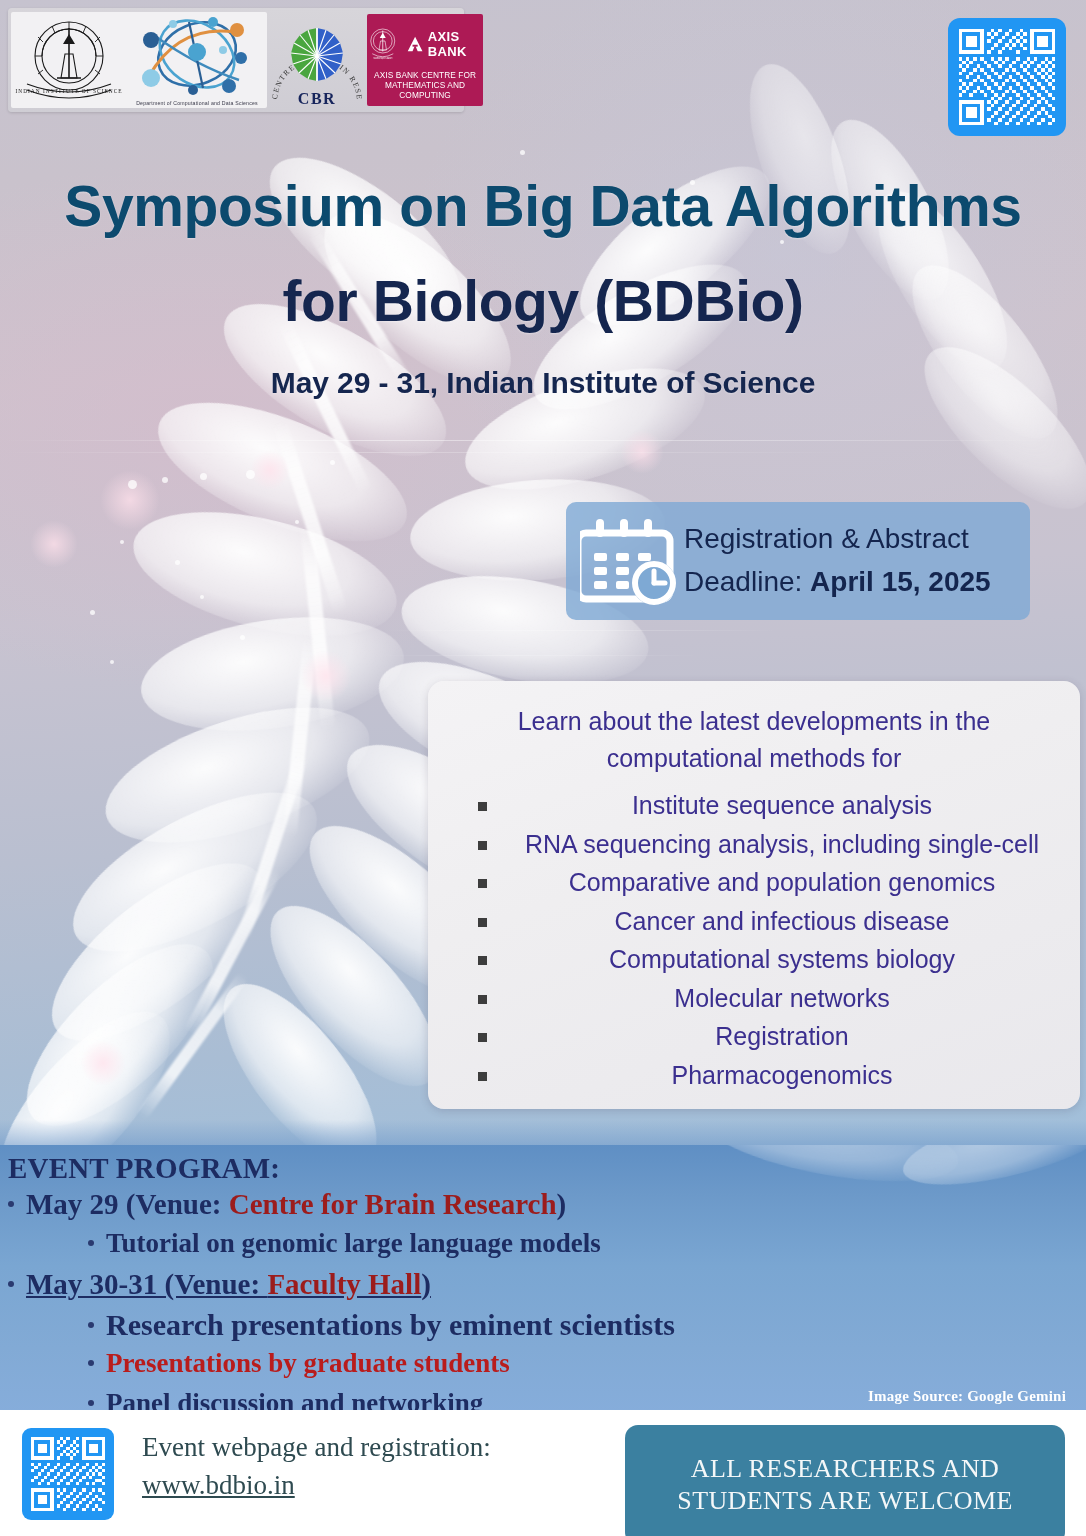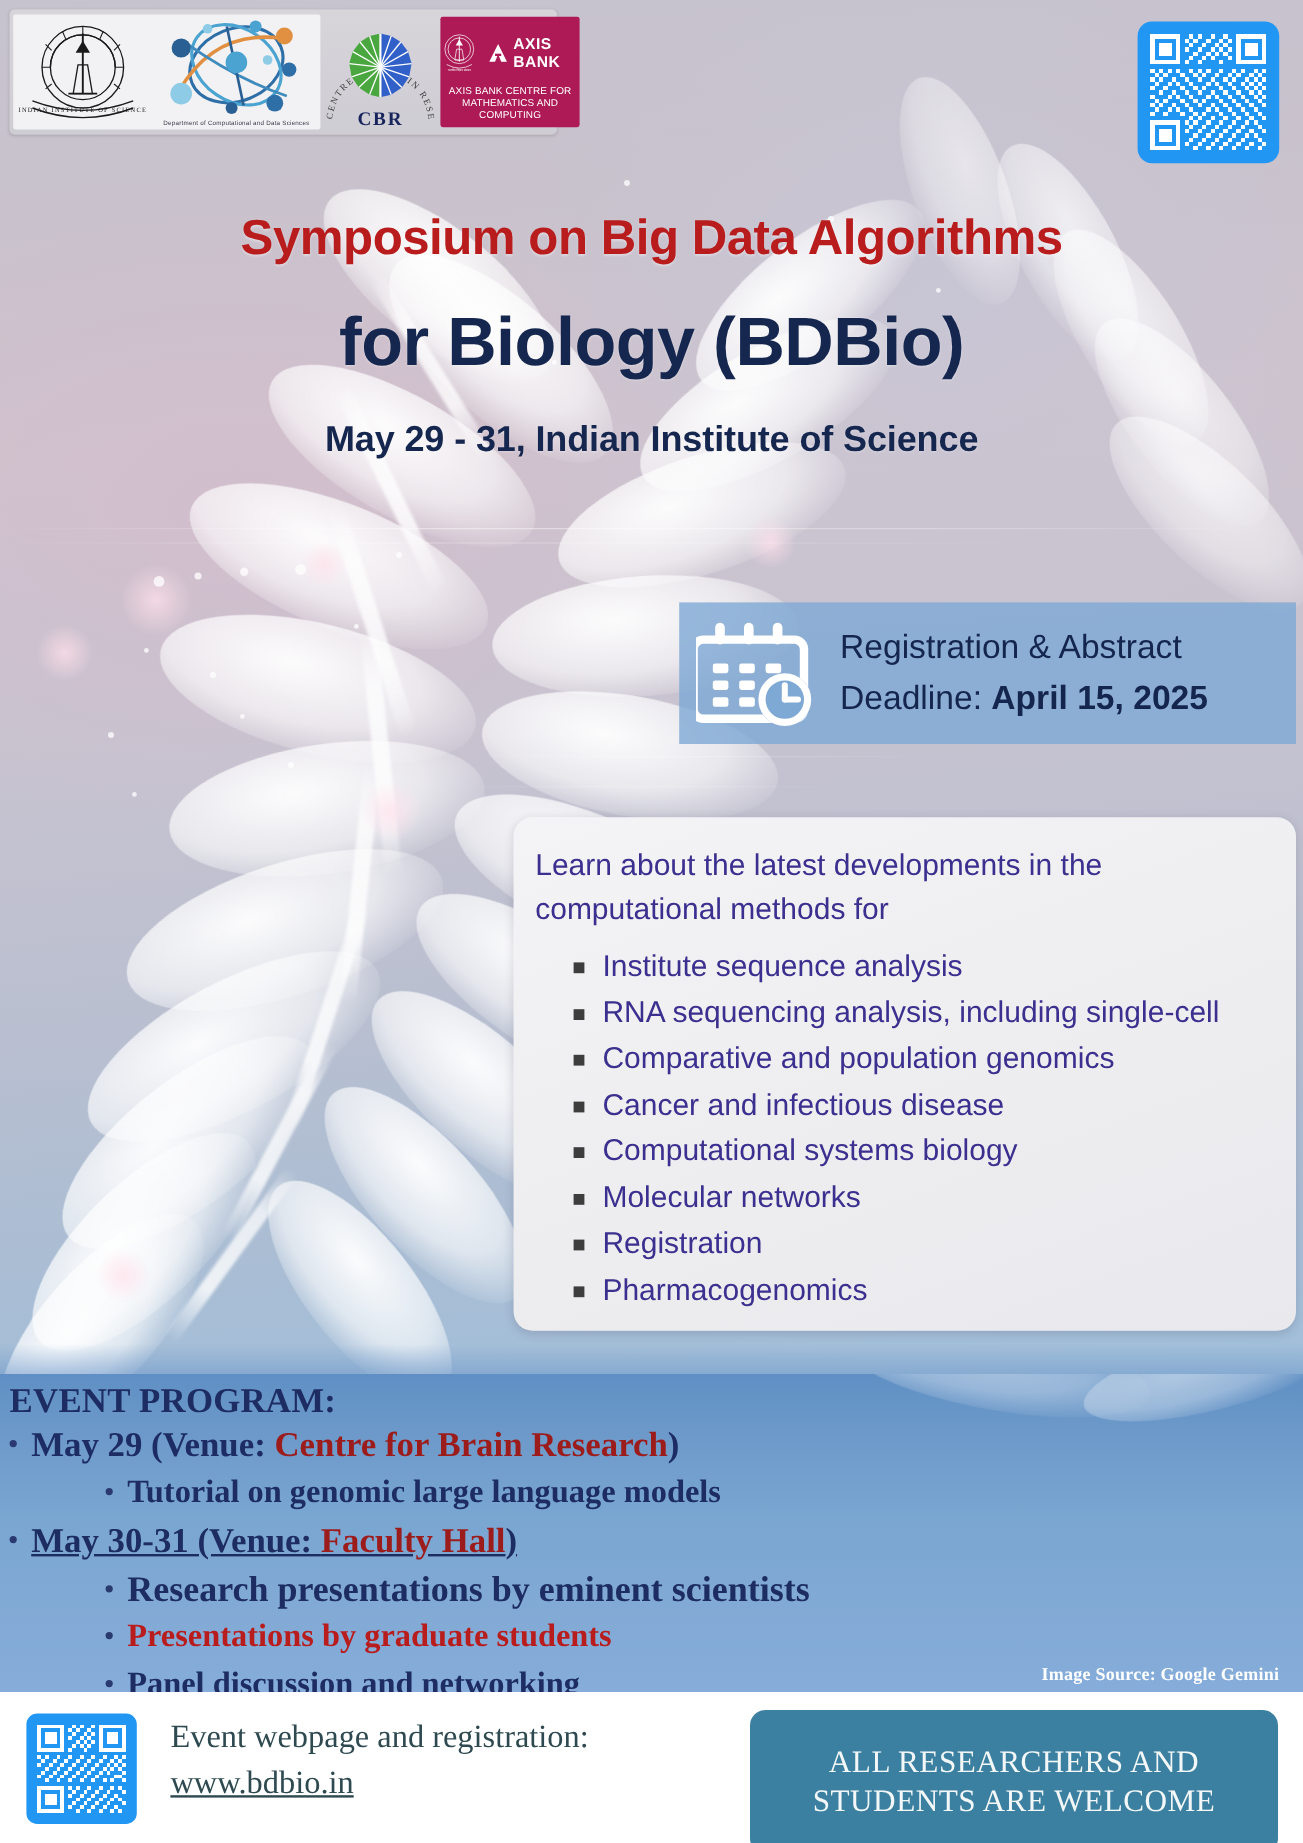--- a/index.html
+++ b/index.html
@@ -69,48 +69,49 @@
     background:#2196f3;border-radius:12px;padding:7px;box-sizing:border-box;
   }
   .qr-foot{
     position:absolute;left:22px;top:1428px;width:92px;height:92px;
     background:#2196f3;border-radius:9px;padding:6px;box-sizing:border-box;
   }
 
   
   .title-wrap{position:absolute;left:0;top:178px;width:1086px;text-align:center;}
   .title-l1{
-    font-size:41px;font-weight:bold;color:#b91c1c;letter-spacing:-0.4px;
+    font-size:57px;font-weight:bold;color:#0c4a6e;letter-spacing:-0.4px;
     line-height:1.0;text-shadow:0 1px 2px rgba(255,255,255,.35);
   }
   .title-l2{
     font-size:57px;font-weight:bold;color:#15264f;letter-spacing:-0.4px;
     line-height:1.0;margin-top:38px;text-shadow:0 1px 2px rgba(255,255,255,.35);
   }
   .subtitle{
     font-size:30px;font-weight:bold;color:#15264f;margin-top:36px;letter-spacing:-0.1px;
     text-shadow:0 1px 2px rgba(255,255,255,.3);
   }
 
   
   .deadline{
-    position:absolute;left:566px;top:502px;width:514px;height:118px;
+    position:absolute;left:566px;top:502px;width:464px;height:118px;
     background:rgba(126,169,212,0.80);
-    border-radius:0;display:flex;align-items:center;gap:16px;padding:0 14px;box-sizing:border-box;
+    border-radius:10px;display:flex;align-items:center;padding:0 14px;box-sizing:border-box;
   }
   .cal-icon{width:104px;height:92px;flex:0 0 auto;}
   .deadline-txt{color:#14254e;font-size:28px;line-height:1.52;}
   .deadline-txt .bold{font-weight:bold;}
 
   
   .topics{
     position:absolute;left:428px;top:681px;width:652px;height:428px;
     background:linear-gradient(160deg,#f4f3f5 0%, #efeef0 40%, #e9e8ec 100%);
     border-radius:16px;box-sizing:border-box;padding:22px 18px 10px 18px;
     box-shadow:0 2px 8px rgba(60,50,80,.18);
+    text-align:center;
   }
   .topics-intro{color:#3b2f8f;font-size:25px;line-height:1.46;}
   .topics-list{list-style:none;margin:12px 0 0 0;padding:0;}
   .topics-list li{
     color:#3b2f8f;font-size:25px;line-height:1.42;padding-left:56px;position:relative;margin-bottom:3px;
   }
   .topics-list li .bullet{
     position:absolute;left:32px;top:14px;width:9px;height:9px;background:#3d3d3d;
   }
 

